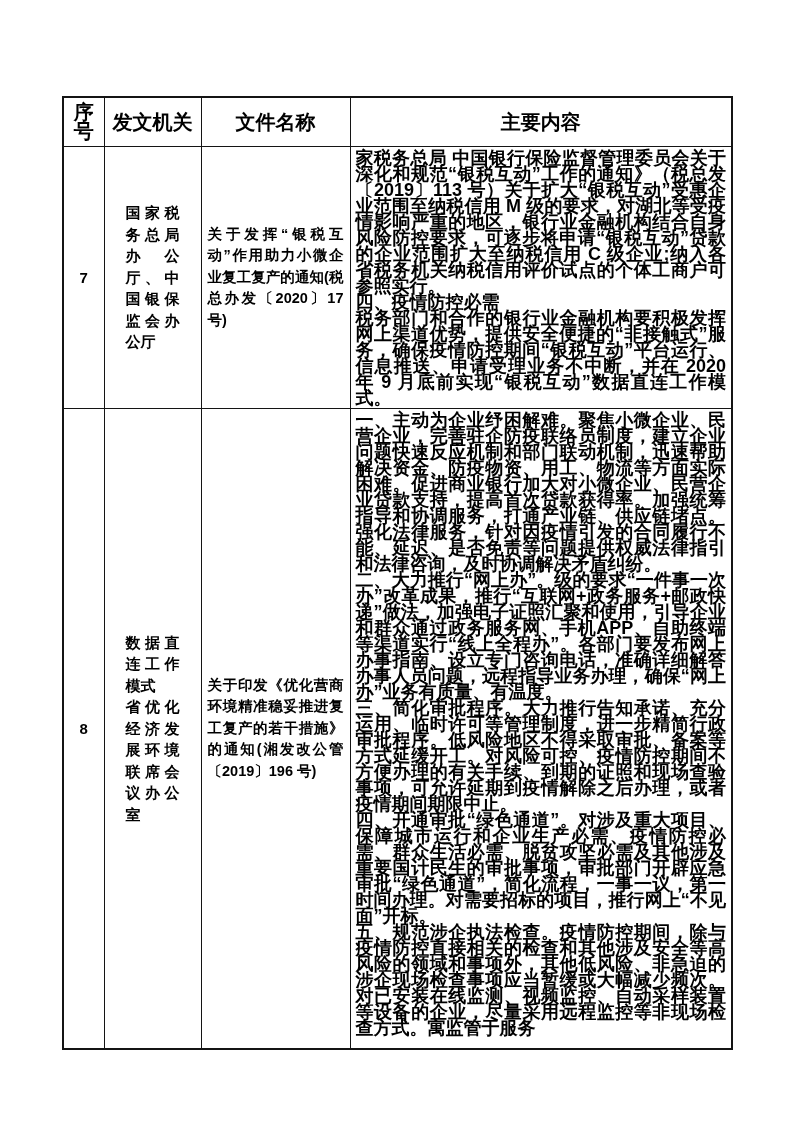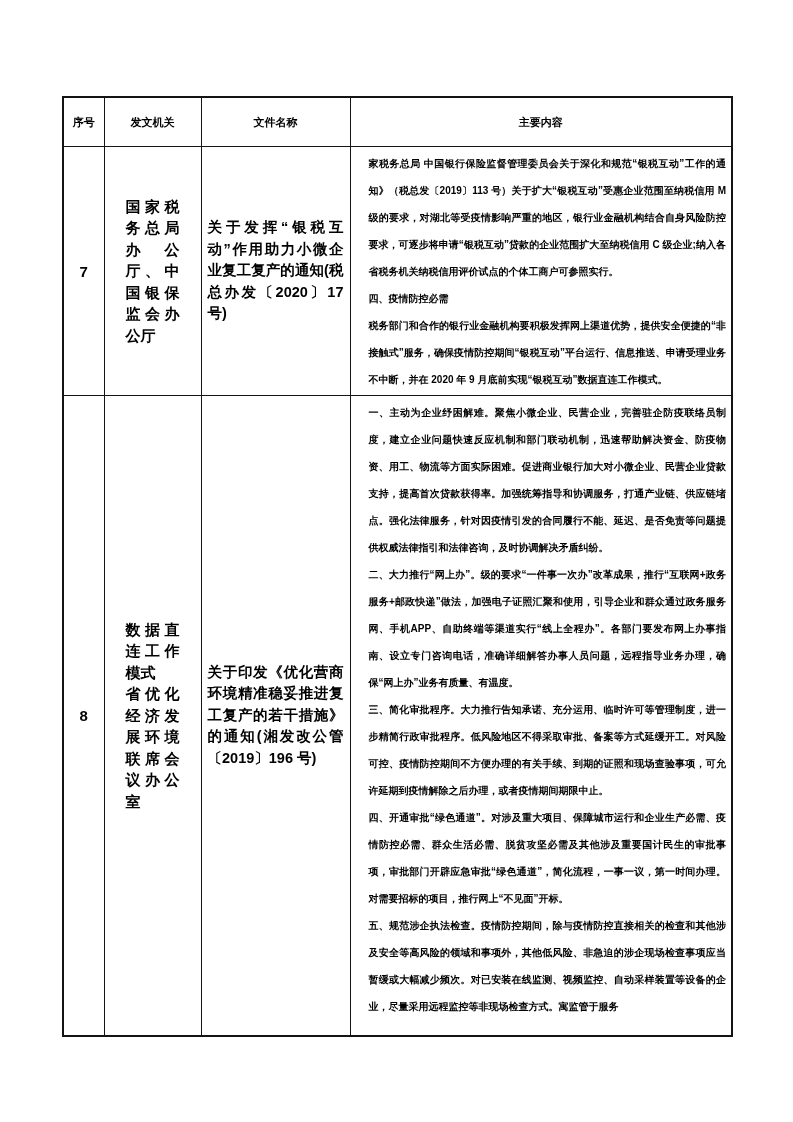--- a/index.html
+++ b/index.html
@@ -30,21 +30,21 @@
     border: 2px solid #141414;
   }
   .doc-table th,
   .doc-table td {
     border: 1px solid #141414;
     font-weight: bold;
     color: #000000;
     overflow: hidden;
   }
   .doc-table th {
-    font-size: 11px;
+    font-size: 20px;
     line-height: 19px;
     text-align: center;
     vertical-align: middle;
     height: 44px;
     padding: 2px 4px;
     font-weight: bold;
   }
   .cell-index {
     text-align: center;
     vertical-align: middle;
@@ -61,23 +61,23 @@
   .cell-doc {
     vertical-align: middle;
     padding: 0 6px;
     font-size: 14.5px;
     line-height: 21.5px;
     text-align: justify;
     text-justify: inter-character;
   }
   .cell-content {
     vertical-align: top;
-    padding: 3px 5px 2px 18px;
-    font-size: 10px;
-    line-height: 27px;
+    padding: 3px 5px 2px 5px;
+    font-size: 18px;
+    line-height: 16px;
     text-align: justify;
     text-justify: inter-character;
   }
   .row-7 { height: 243px; }
   .row-8 { height: 640px; }
   .para { margin: 0; padding: 0; }
   .page-number {
     position: absolute;
     left: 62px;
     top: 1026px;

